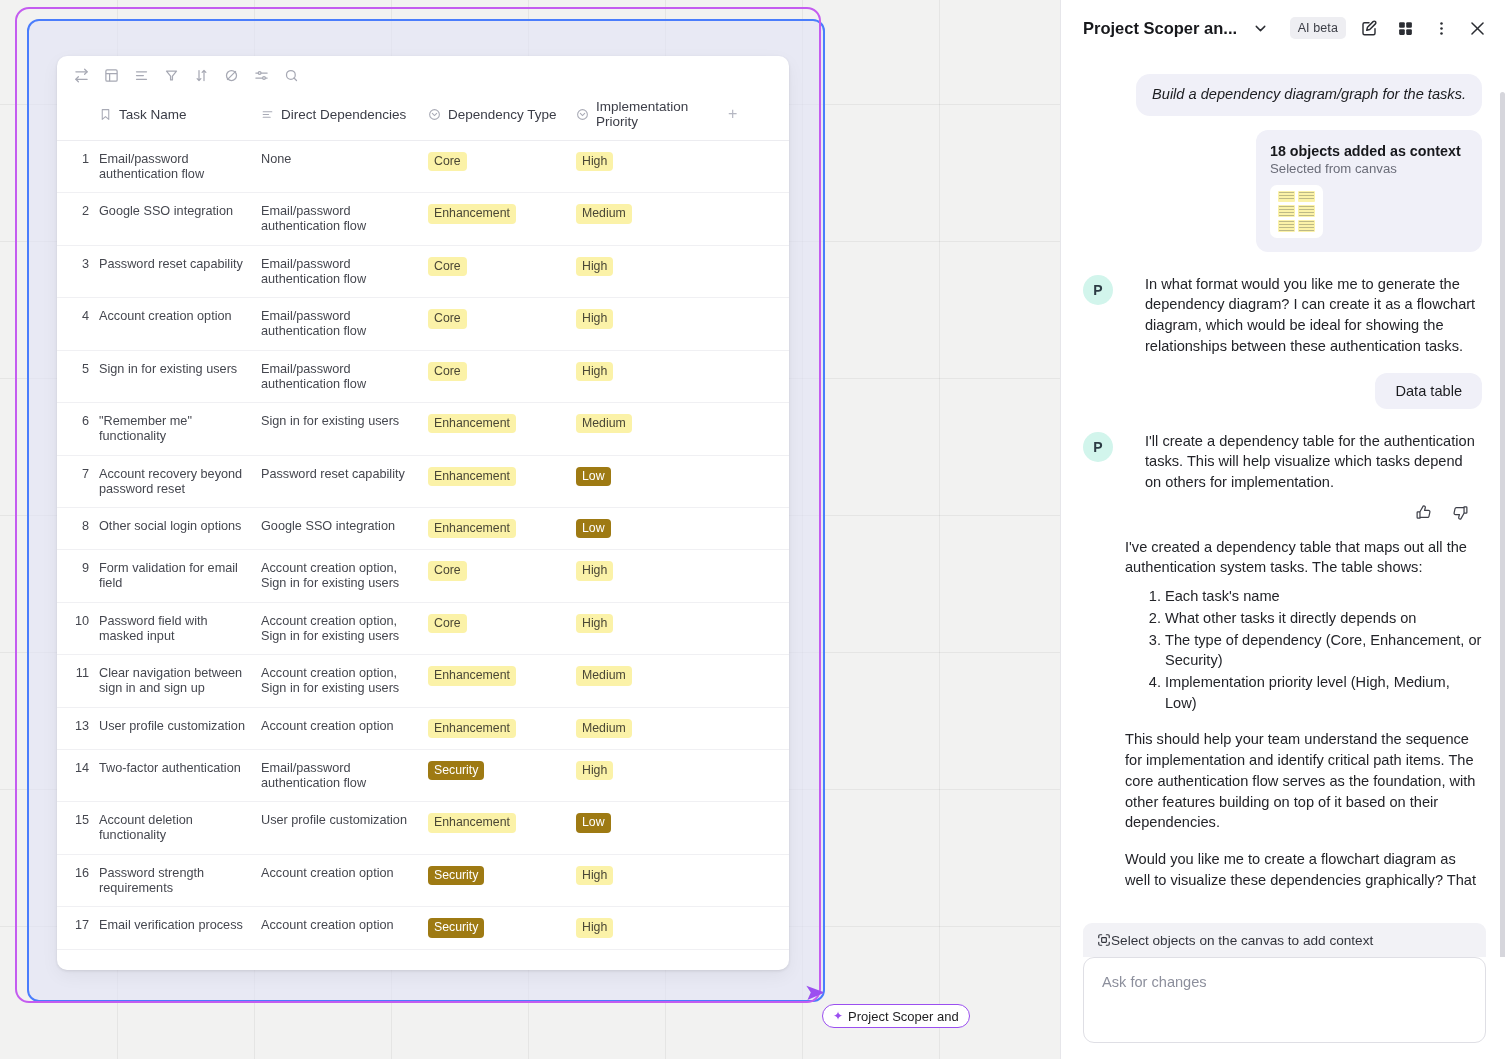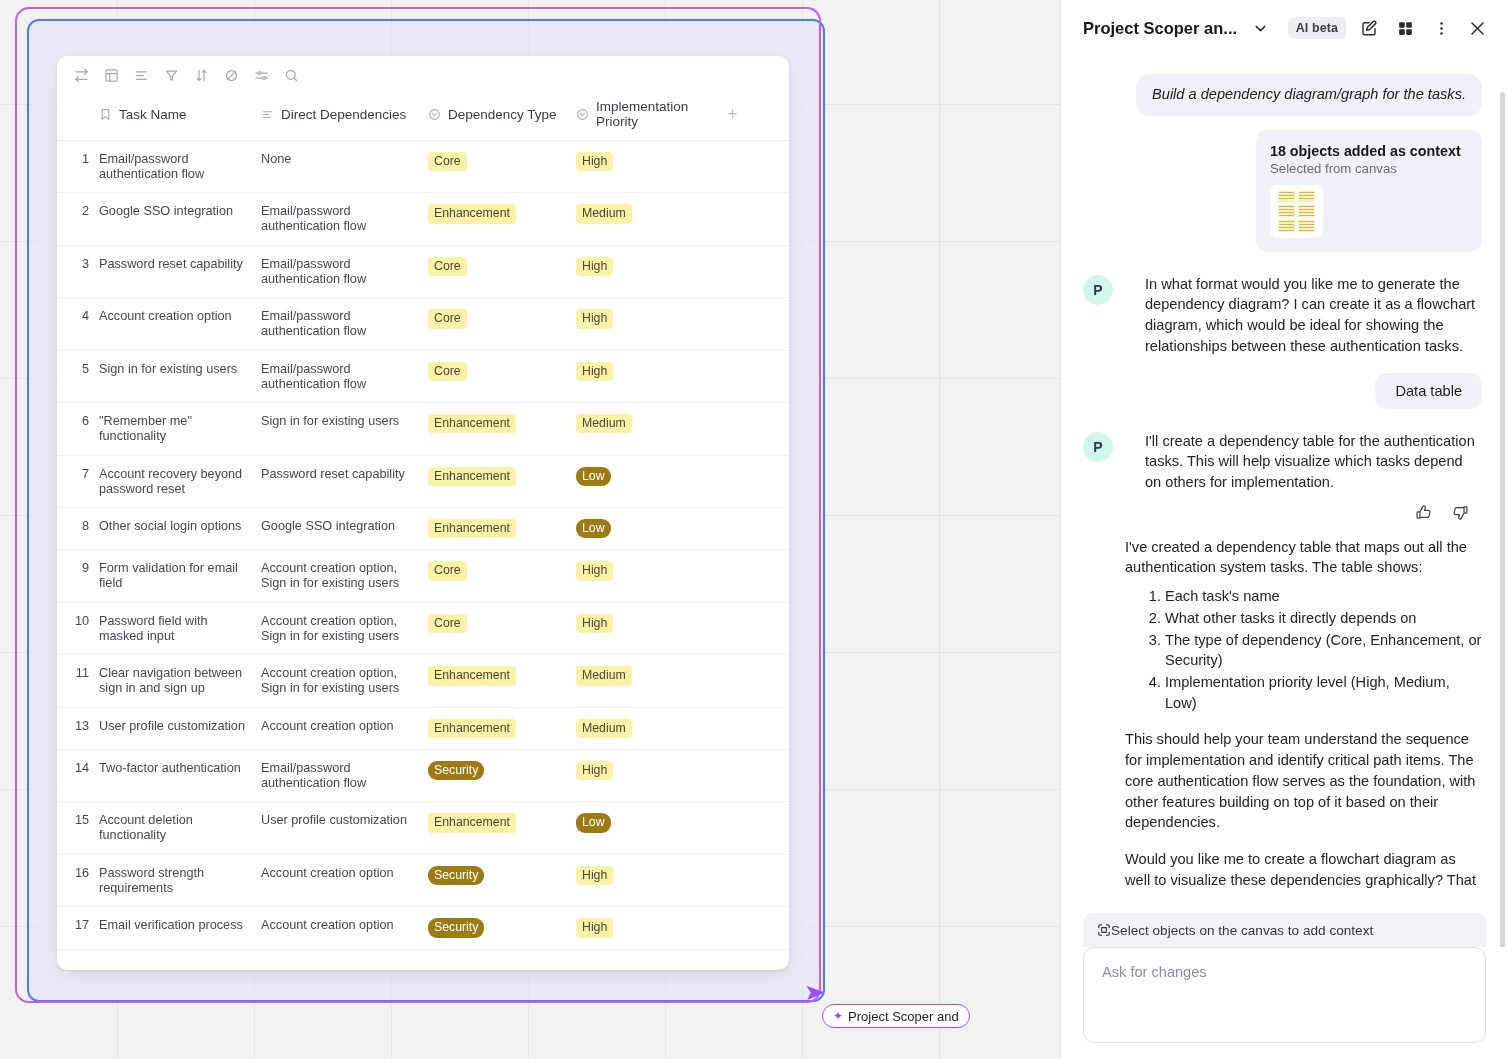--- a/index.html
+++ b/index.html
@@ -116,21 +116,21 @@
   td.cell-task, td.cell-dep { padding-left: 0; }
   .tag {
     display: inline-block;
     padding: 2px 6px 3px 6px;
     border-radius: 4px;
     font-size: 12.3px;
     line-height: 1.15;
     white-space: nowrap;
   }
   .tag.light { background: #fbf2a8; color: #4a4736; }
-  .tag.dark  { background: #9e7a13; color: #ffffff; border-radius: 9px; }
+  .tag.dark  { background: #9e7a13; color: #ffffff; }
 
   
   #ai-panel {
     position: absolute; right: 0; top: 0;
     width: 448px; height: 1059px;
     background: #ffffff;
     border-left: 1px solid #e6e6ea;
     display: flex; flex-direction: column;
   }
   #ai-header {
@@ -143,21 +143,21 @@
     white-space: nowrap;
   }
   .hdr-btn {
     width: 26px; height: 26px; flex: none;
     display: flex; align-items: center; justify-content: center;
     color: #2b2d33; cursor: pointer; border-radius: 5px;
   }
   #ai-beta {
     margin-left: auto;
     background: #eeeef2; color: #3c3e46;
-    font-size: 12.5px; font-weight: bold;
+    font-size: 12.5px; font-weight: normal;
     padding: 4px 8px; border-radius: 5px;
     letter-spacing: 0.1px;
   }
 
   #ai-scroll {
     flex: 1 1 auto; position: relative;
     overflow: hidden;
     padding: 0 26px 0 22px;
   }
   #scrollbar {
@@ -257,21 +257,21 @@
     background: #f2f2f6;
     border-radius: 9px 9px 0 0;
     display: flex; align-items: center; 
     padding: 0 14px;
     font-size: 13.6px; color: #33353d;
   }
   #context-hint .ci { color: #33353d; display: flex; }
   #ask-box {
     border: 1px solid #dfdfe5;
     border-radius: 11px;
-    height: 96px;
+    height: 86px;
     padding: 16px 18px;
     font-size: 14.6px; color: #8c8f9c;
     background: #fff;
   }
 </style>
 </head>
 <body>
 
 <div id="app">
 

